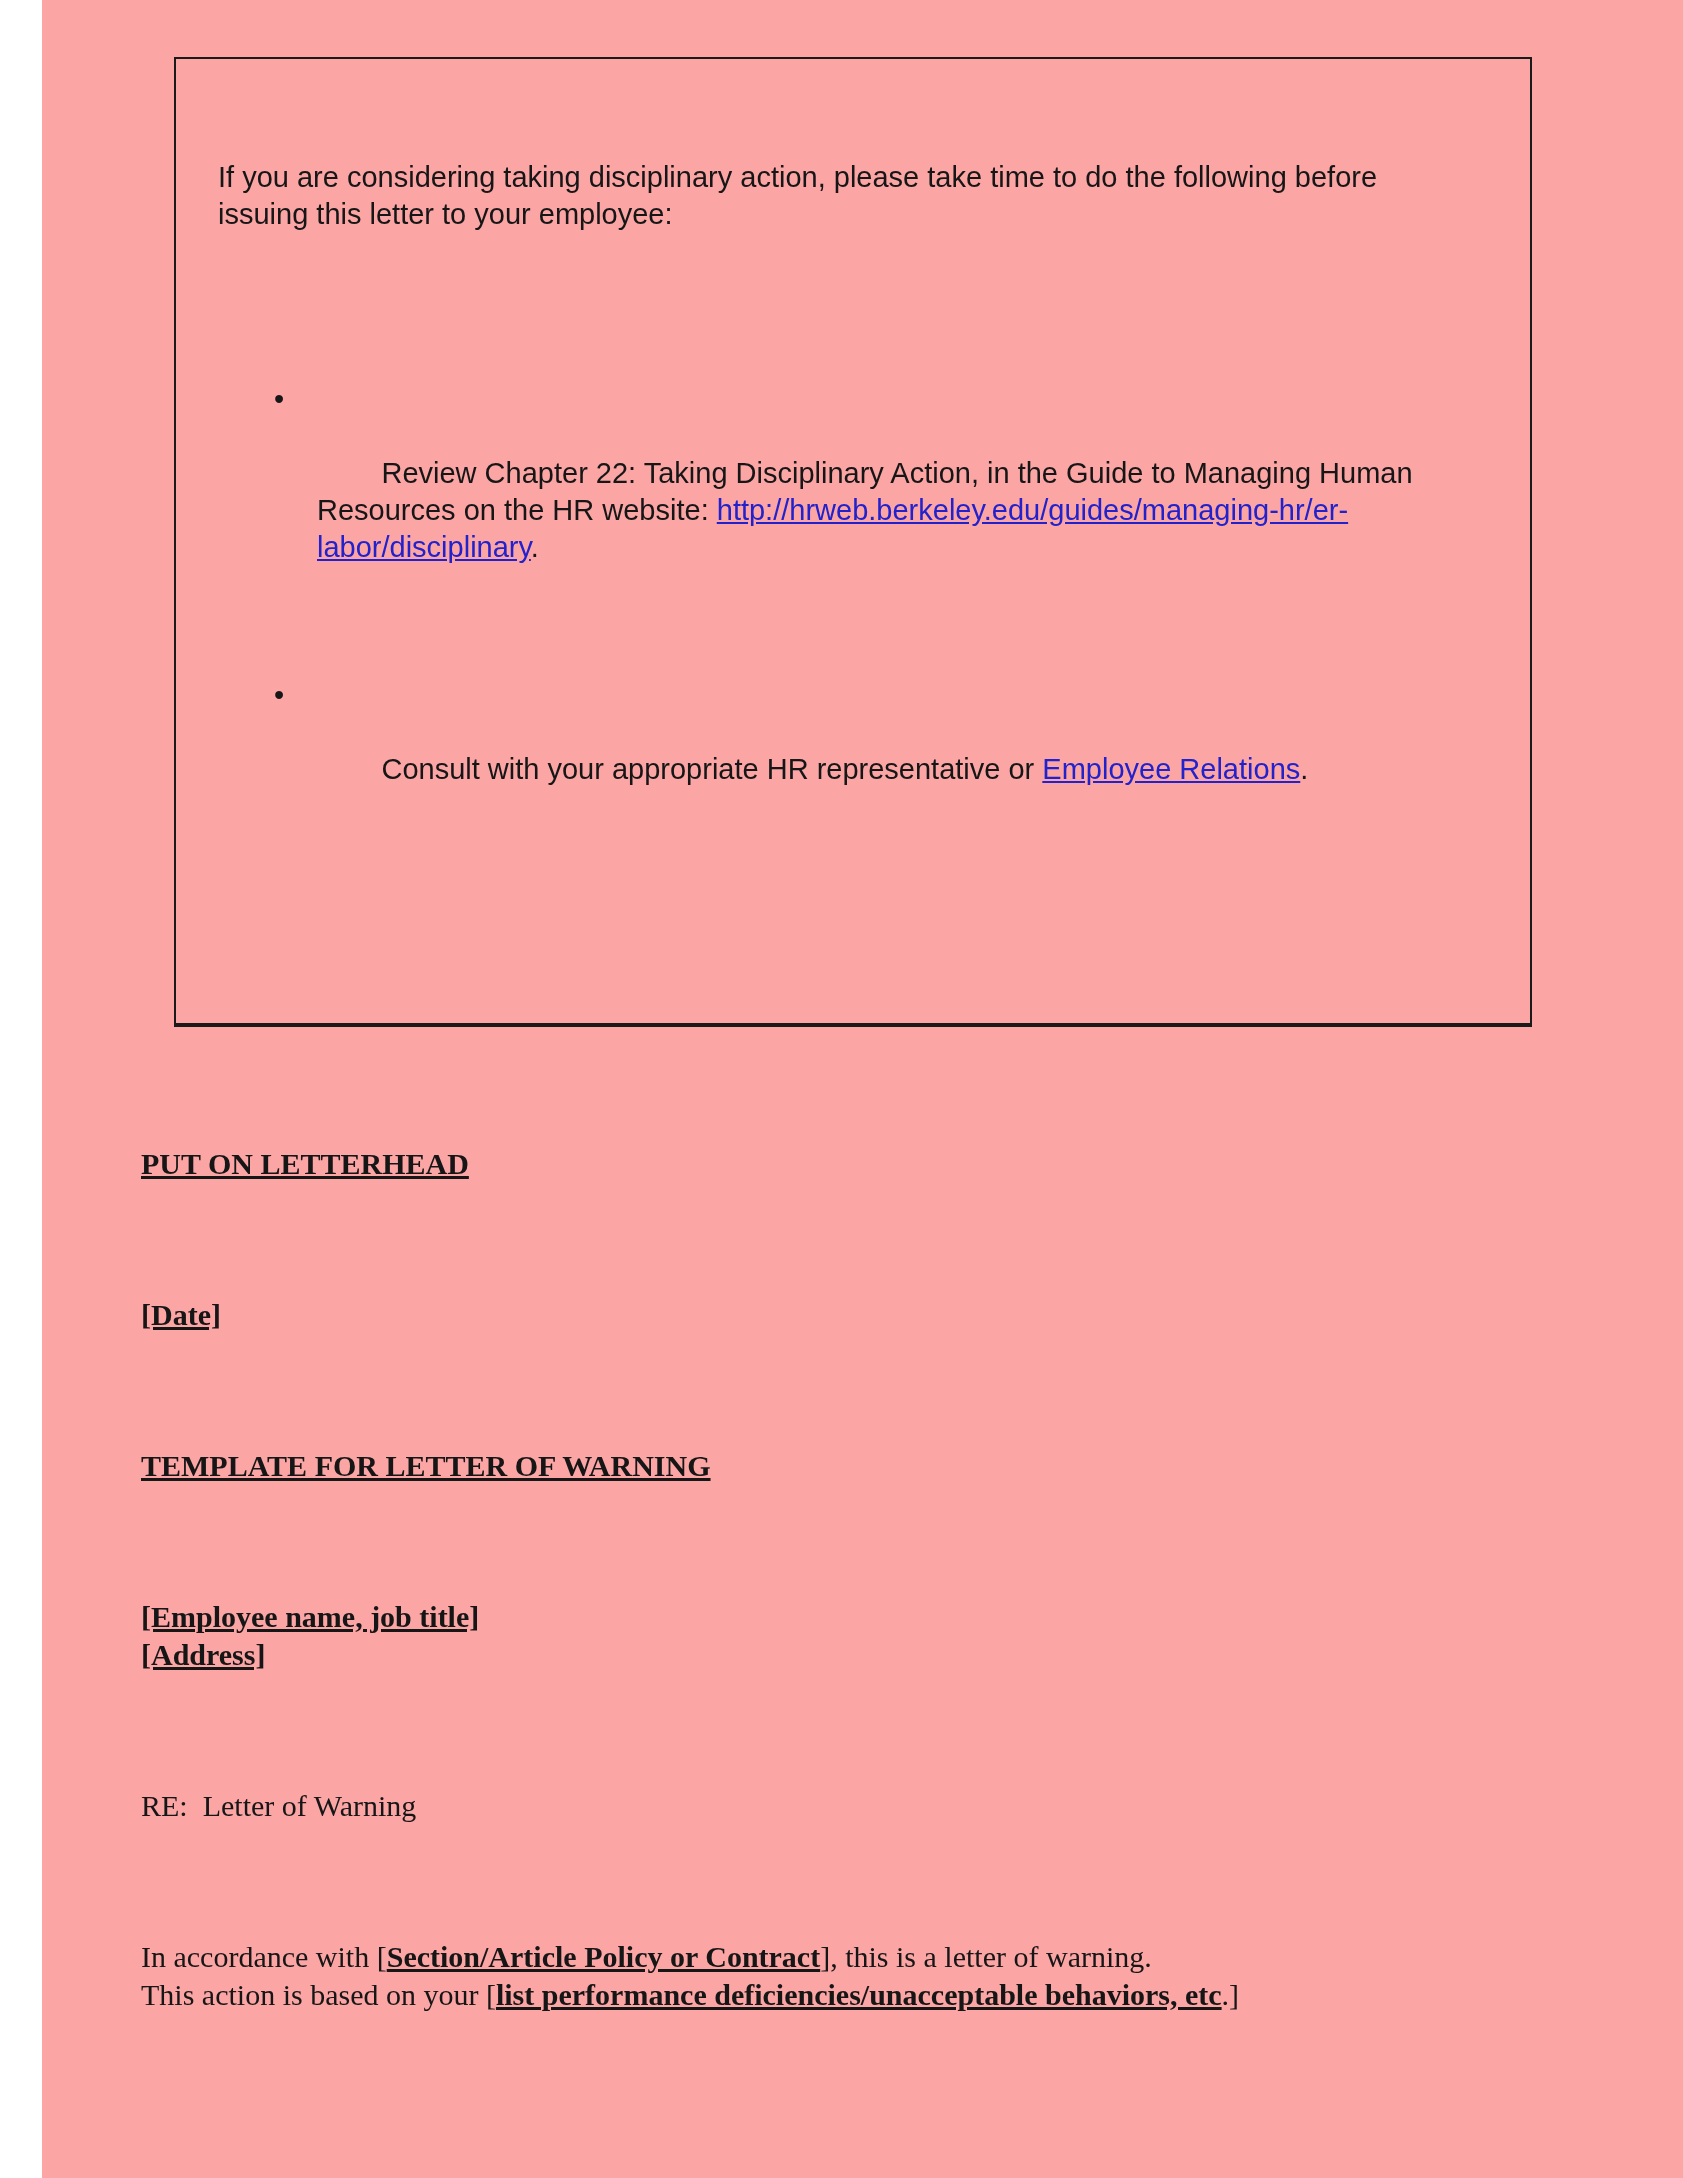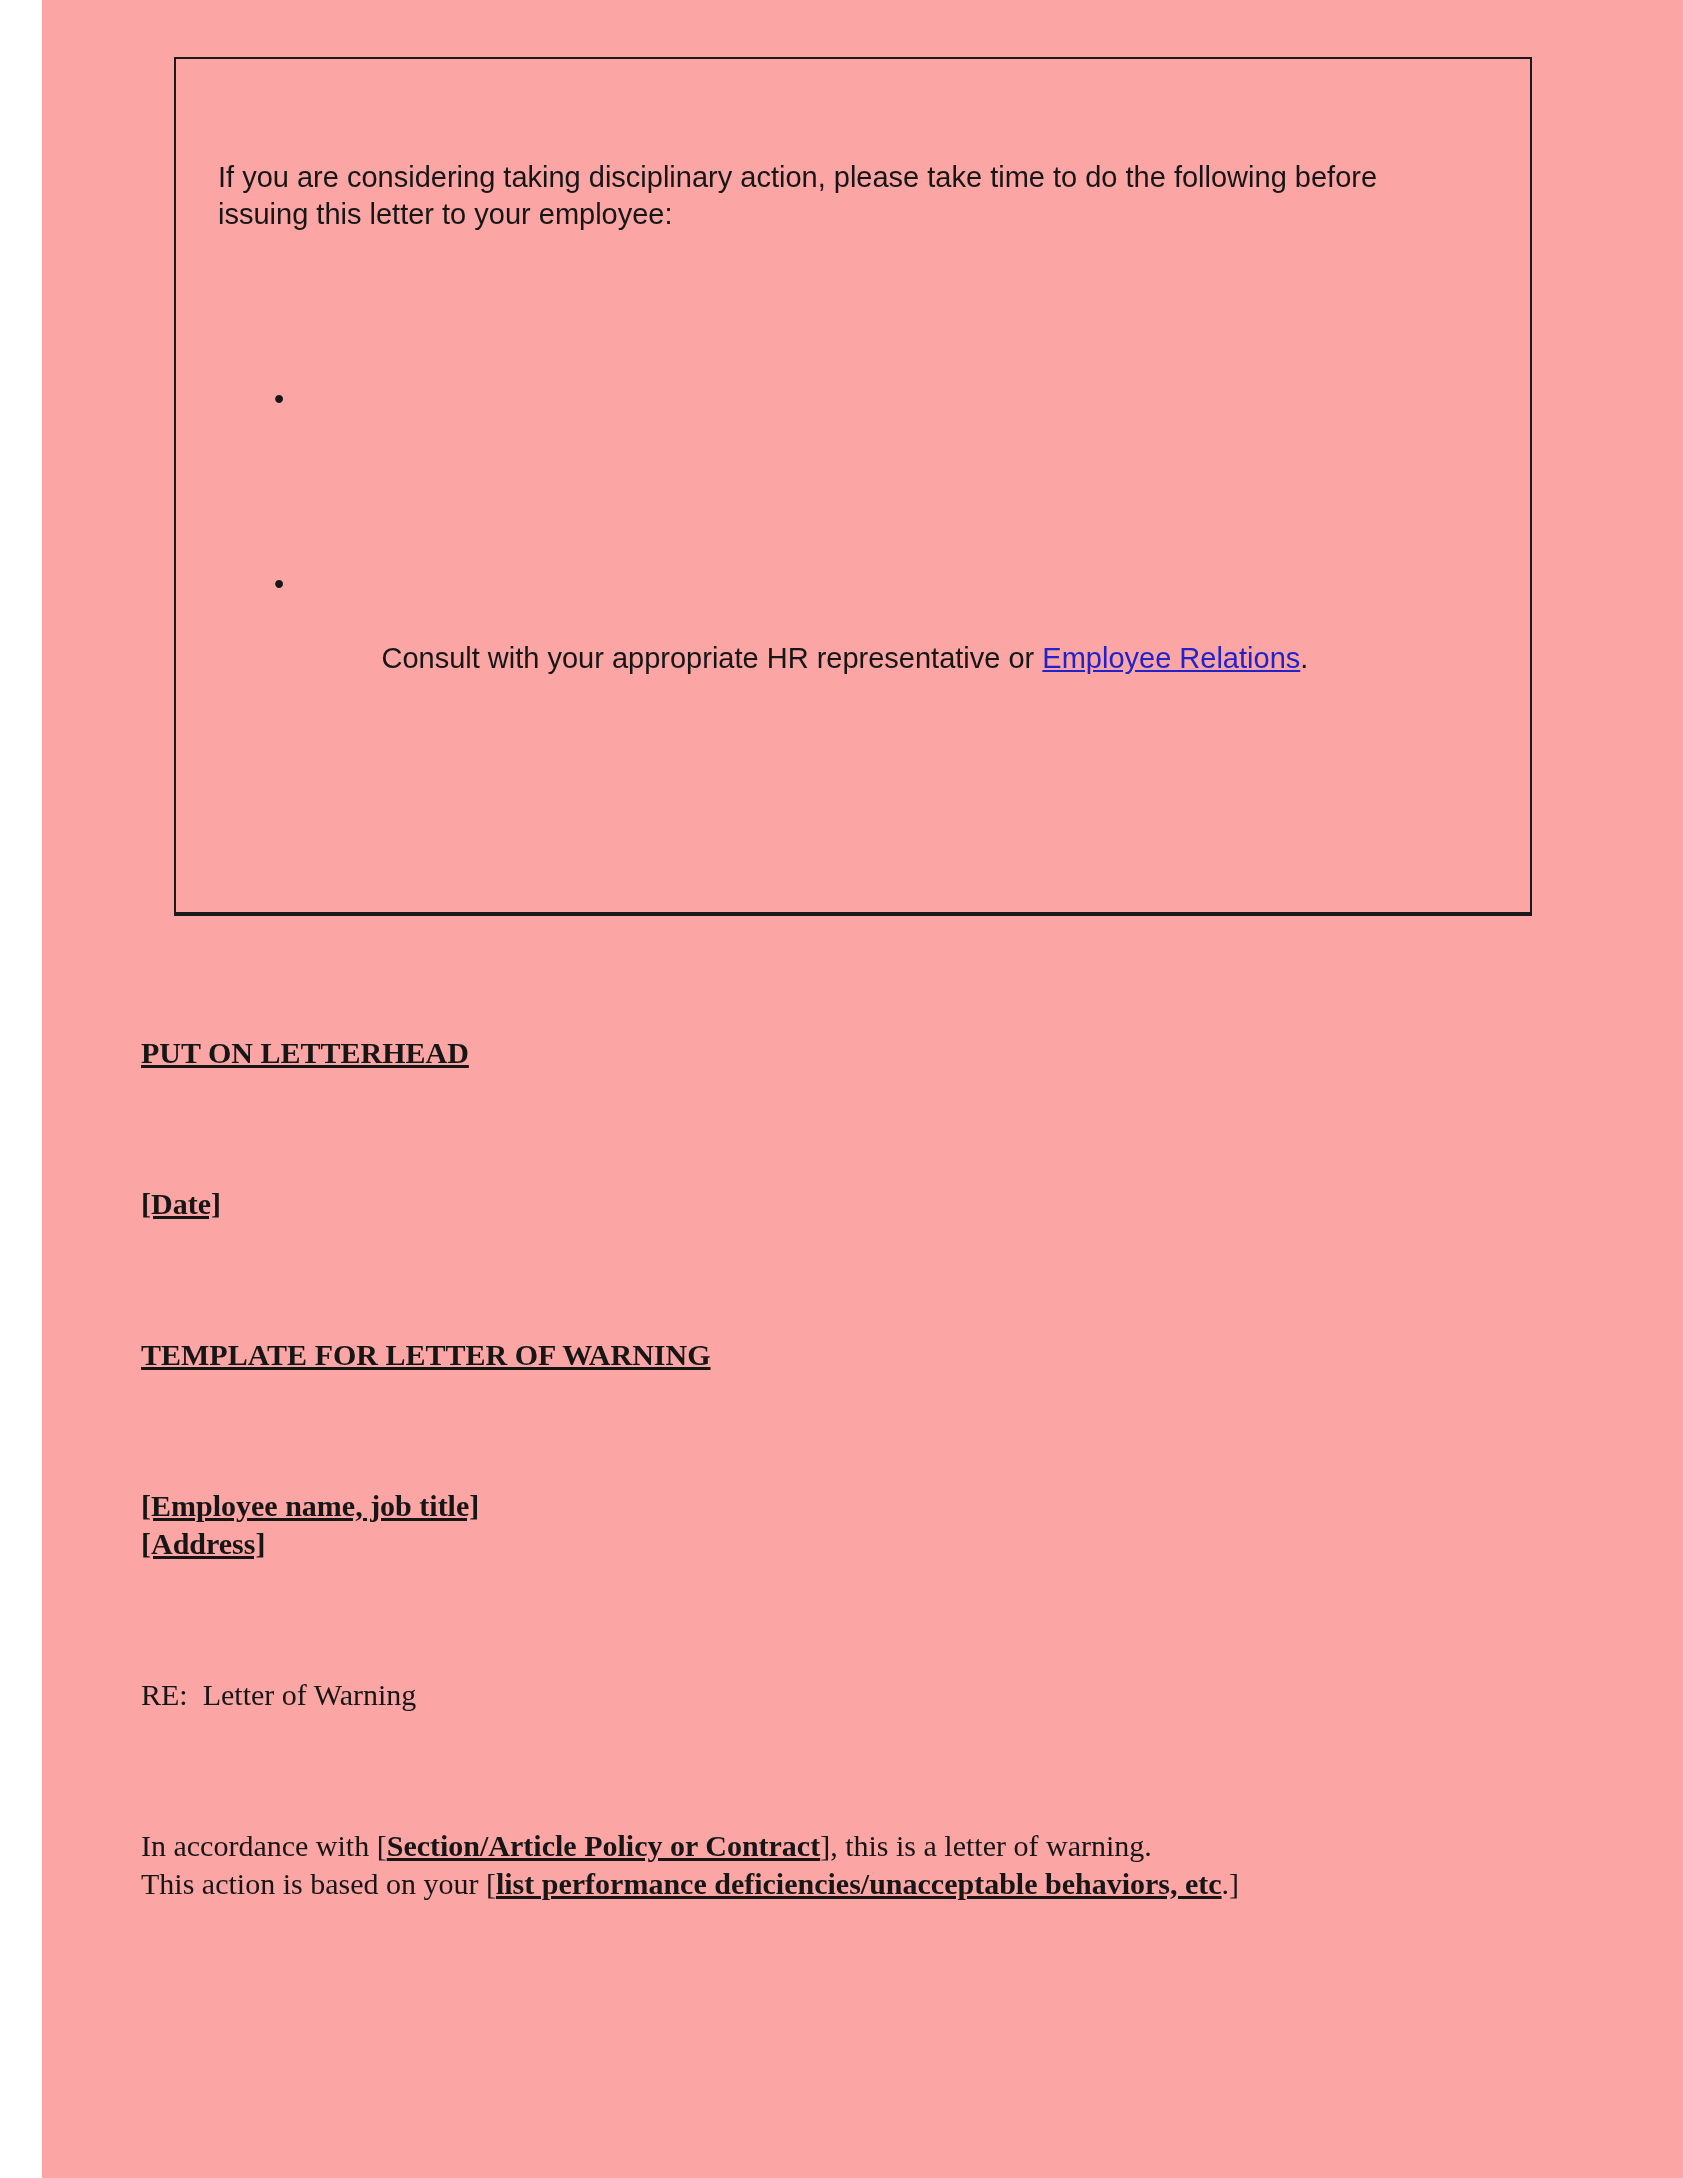--- a/index.html
+++ b/index.html
@@ -47,20 +47,21 @@
 </head>
 <body>
 
 <div class="page">
 
   <div class="notice-box">
     <p class="notice-intro"><span>If you are considering taking disciplinary action, please take time to do the following before</span><br><span>issuing this letter to your employee:</span></p>
     <ul class="bullets">
       <li>
         <span class="marker">•</span>
+        <span><span>Review Chapter 22: Taking Disciplinary Action, in the Guide to Managing Human</span><br><span>Resources on the HR website: </span><a class="lnk" href="#">http://hrweb.berkeley.edu/guides/managing-hr/er-</a><br><a class="lnk" href="#">labor/disciplinary</a><span>.</span></span>
       </li>
       <li>
         <span class="marker">•</span>
         <span><span>Consult with your appropriate HR representative or </span><a class="lnk" href="#">Employee Relations</a><span>.</span></span>
       </li>
     </ul>
   </div>
 
   <div class="body-text">
     <div class="para"><span class="b">PUT ON LETTERHEAD</span></div>

